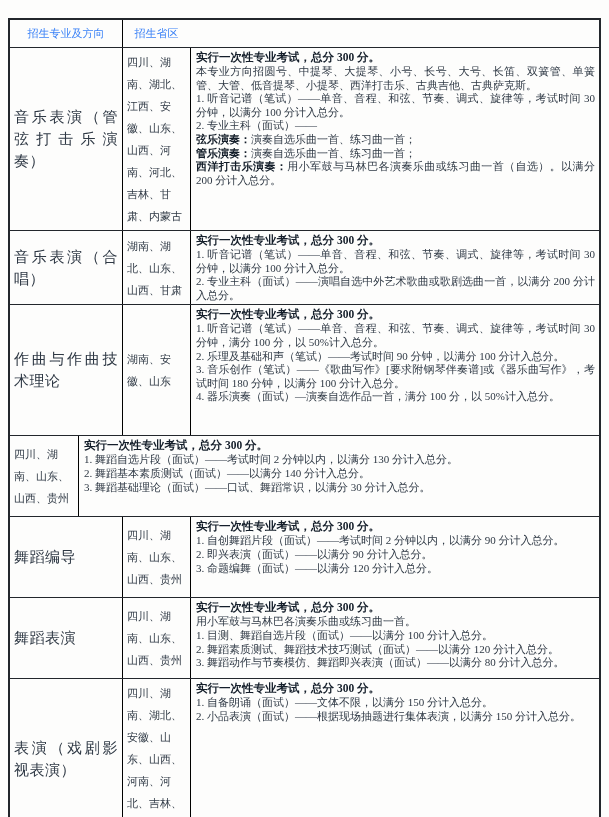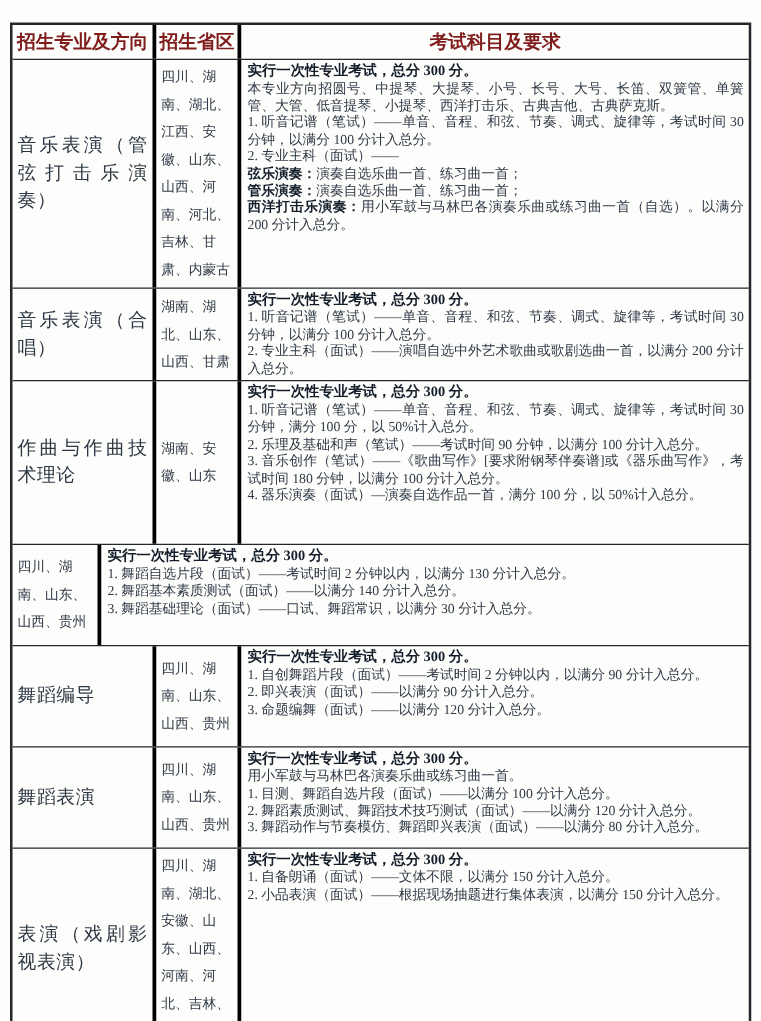--- a/index.html
+++ b/index.html
@@ -22,31 +22,31 @@
     background: #fdfdfc;
   }
   .trow {
     display: flex;
     align-items: stretch;
     border-top: 1px solid #23272c;
   }
   .trow:first-child { border-top: none; }
   .cell {
     box-sizing: border-box;
-    border-left: 3px solid #000000;
+    border-left: 1px solid #000000;
     overflow: hidden;
   }
   .cell:first-child { border-left: none; }
 
   
   .trow.header { min-height: 27px; }
   .hcell {
     display: flex; align-items: center; justify-content: center;
-    font-weight: bold; font-size: 15px;
-    color: #7f1d1d;
+    font-weight: normal; font-size: 11px;
+    color: #3b82f6;
   }
 
   
   .col-major { width: 112px; flex: none; }
   .col-prov  { width: 68px;  flex: none; }
   .col-req   { flex: 1; }
 
   
   .col-major.body { display: flex; align-items: center; padding: 3px 4px; }
   .col-prov.body  { display: flex; align-items: center; padding: 3px 2px 3px 4px; justify-content: flex-end; }
@@ -82,21 +82,20 @@
   .trow:nth-child(8)  { min-height: 84px;  } 
   .trow:nth-child(9)  { min-height: 100px; }
 </style>
 </head>
 <body>
 
 <div class="table">
   <div class="trow header">
     <div class="cell hcell col-major">招生专业及方向</div>
     <div class="cell hcell col-prov">招生省区</div>
-    <div class="cell hcell col-req">考试科目及要求</div>
   </div>
 
   <div class="trow">
       <div class="cell col-major body">
         <div class="major-label">音乐表演（管弦打击乐演奏）</div>
       </div>
       <div class="cell col-prov body">
         <div class="prov-text">四川、湖南、湖北、江西、安徽、山东、山西、河南、河北、吉林、甘肃、内蒙古</div>
       </div>
       <div class="cell col-req body">

